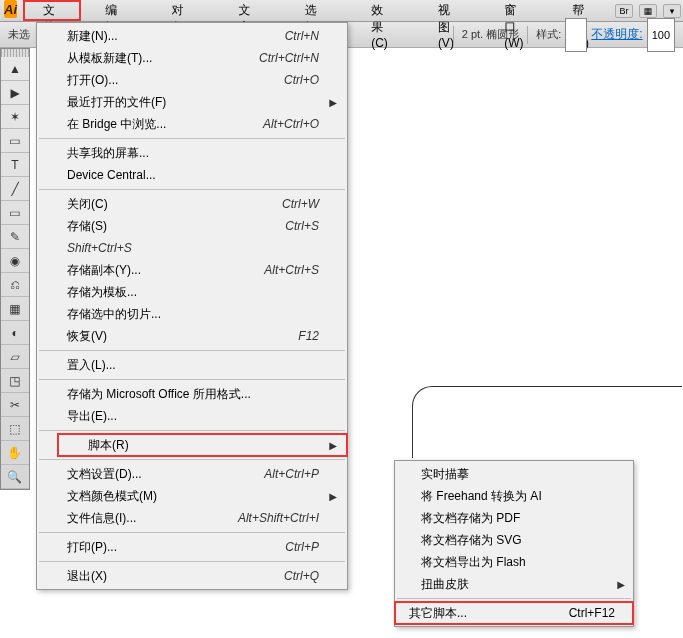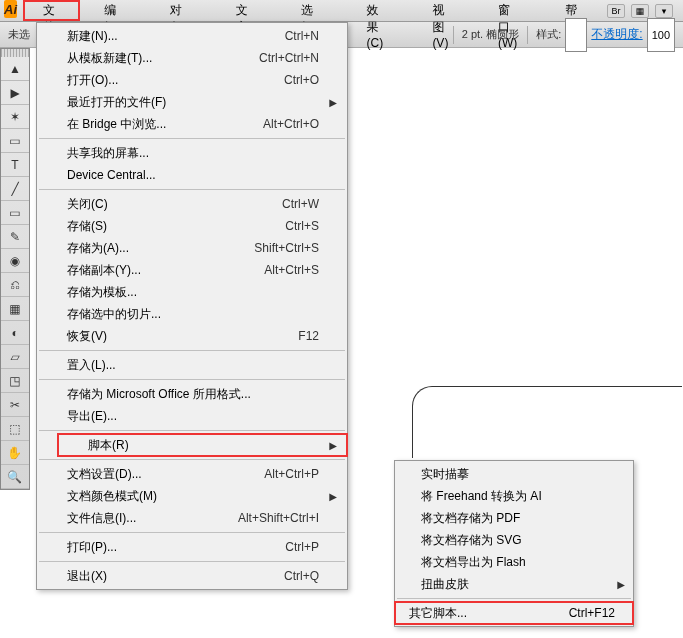--- a/index.html
+++ b/index.html
@@ -2,38 +2,38 @@
 <html><head>
 <meta charset="utf-8">
 <style>
   * { margin: 0; padding: 0; box-sizing: border-box; font-family: "Microsoft YaHei", "SimSun", sans-serif; font-size: 12px; }
   body { background: #fff; width: 683px; height: 638px; overflow: hidden; position: relative; }
   
   .menubar { display: flex; background: linear-gradient(#e8e8e8,#d6d6d6); height: 22px; border-bottom: 1px solid #999; padding-left: 4px; }
   .app-icon { width: 26px; height: 18px; background: #f90; color: #3c2415; display: flex; align-items: center; justify-content: center; font-weight: bold; font-style: italic; font-size: 13px; border-radius: 2px; margin-right: 6px; }
   .menu-item { padding: 2px 24px; cursor: default; }
   .menu-item.hl { border: 2px solid #e33; padding: 0 18px; }
-  .menubar-right { margin-left: auto; display: flex; gap: 6px; padding-right: 10px; align-items: center; }
+  .menubar-right { margin-left: auto; display: flex; gap: 6px; padding-right: 2px; align-items: center; }
   .mini-btn { width: 18px; height: 14px; background: #ddd; border: 1px solid #aaa; border-radius: 2px; display: flex; align-items: center; justify-content: center; font-size: 9px; }
   
   .toolbar2 { height: 26px; background: linear-gradient(#e8e8e8,#d2d2d2); display: flex; align-items: center; padding: 0 8px; gap: 4px; border-bottom: 1px solid #aaa; }
   .tb-label { font-size: 11px; color: #333; }
   .tb-sep { width: 1px; height: 18px; background: #aaa; margin: 0 4px; }
   .tb-link { color: #06c; text-decoration: underline; cursor: pointer; }
   .tb-field { background: #fff; border: 1px solid #888; height: 18px; padding: 16px 4px; font-size: 11px; display: inline-flex; align-items: center; }
   
   .tool-palette { position: absolute; left: 0; top: 48px; width: 30px; background: linear-gradient(#e8e8e8,#d6d6d6); border: 1px solid #888; }
   .tool-grip { height: 8px; background: repeating-linear-gradient(90deg,#aaa 0,#aaa 1px,#ddd 1px,#ddd 3px); }
   .tool-slot { width: 28px; height: 24px; border-bottom: 1px solid #bbb; display: flex; align-items: center; justify-content: center; color: #333; }
   
   .dropdown { position: absolute; left: 36px; top: 22px; width: 312px; background: #f0f0f0; border: 1px solid #979797; box-shadow: 2px 2px 5px rgba(0,0,0,.25); padding: 2px 0; }
   .dd-row { display: flex; align-items: center; height: 22px; padding: 0 28px 0 30px; cursor: default; position: relative; }
   .dd-row.hl { outline: 2px solid #e33; outline-offset: -1px; margin-left: 21px; }
   .dd-label { flex: 1; }
-  .dd-short { color: #333; }
+  .dd-short { color: #333; font-style: italic; }
   .dd-sep { height: 1px; background: #c0c0c0; margin: 3px 2px; }
   .dd-arrow { position: absolute; right: 10px; font-size: 10px; color: #333; }
   
   .submenu { position: absolute; left: 394px; top: 460px; width: 240px; background: #f0f0f0; border: 1px solid #979797; box-shadow: 2px 2px 5px rgba(0,0,0,.25); padding: 2px 0; }
   .sub-row { display: flex; align-items: center; height: 22px; padding: 0 18px 0 26px; cursor: default; position: relative; }
   .sub-row.hl { outline: 2px solid #e33; outline-offset: -1px; padding-left: 14px; }
   .sub-sep { height: 1px; background: #c0c0c0; margin: 3px 2px; }
   .sub-arrow { position: absolute; right: 8px; font-size: 10px; color: #333; }
   .sub-short { margin-left: auto; padding-left: 10px; }
   
@@ -129,21 +129,20 @@
     <div class="dd-sep"></div>
     <div class="dd-row">
       <span class="dd-label">关闭(C)</span>
       <span class="dd-short">Ctrl+W</span>
     </div>
     <div class="dd-row">
       <span class="dd-label">存储(S)</span>
       <span class="dd-short">Ctrl+S</span>
     </div>
     <div class="dd-row">
-      <span class="dd-label">存储为(A)...</span>
       <span class="dd-short">Shift+Ctrl+S</span>
     </div>
     <div class="dd-row">
       <span class="dd-label">存储副本(Y)...</span>
       <span class="dd-short">Alt+Ctrl+S</span>
     </div>
     <div class="dd-row">
       <span class="dd-label">存储为模板...</span>
     </div>
     <div class="dd-row">

